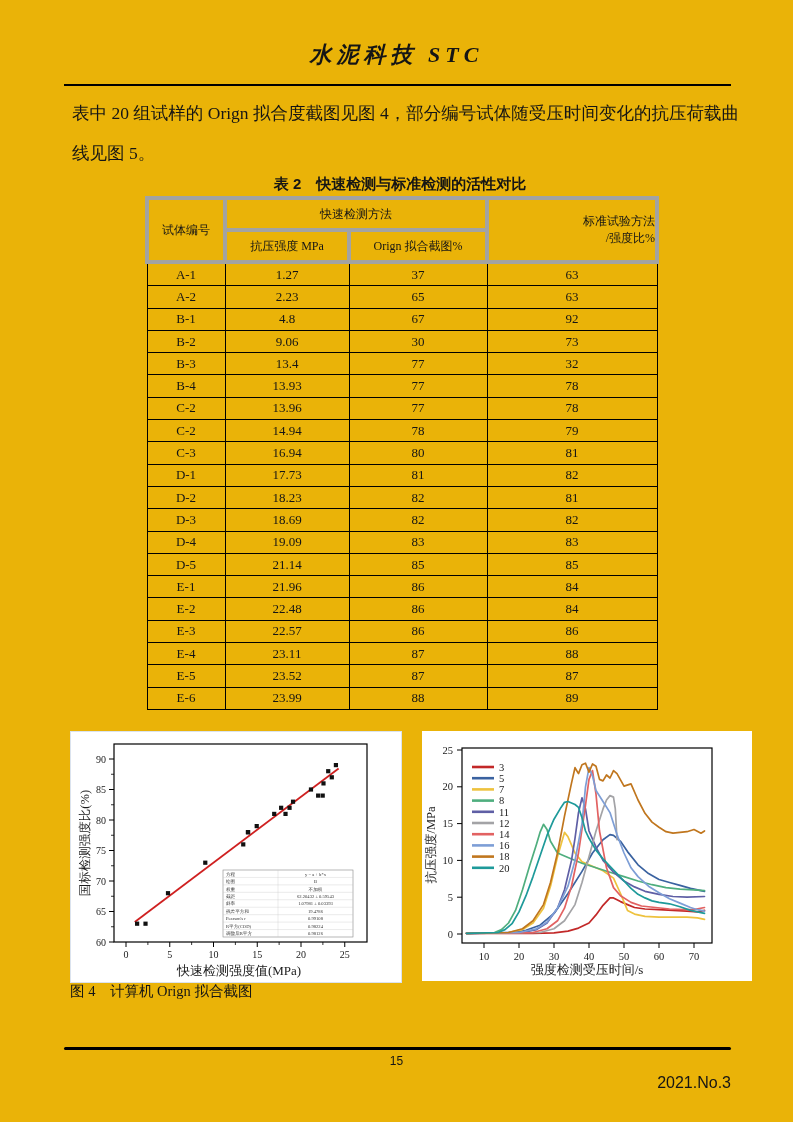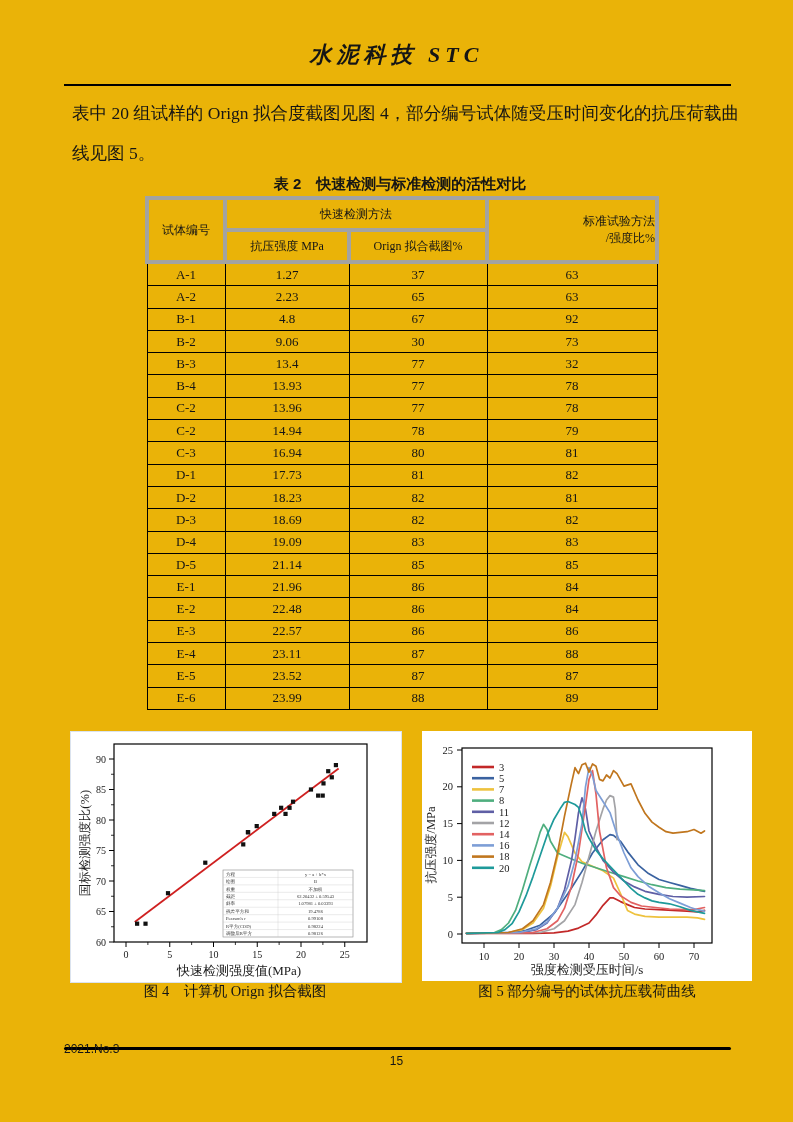--- a/index.html
+++ b/index.html
@@ -25,27 +25,27 @@
     border-collapse:collapse;text-align:center;table-layout:fixed;
     border:1.5px solid #000;
   }
   .data-table th{border:4px solid #a3a3a3;font-weight:normal;font-size:12px;height:28px;padding:0;}
   .data-table td{border:1px solid #000;font-size:13px;height:21.3px;padding:0 2px;}
   .std-line{display:block;line-height:17px;text-align:right;}
   .fig-svg{position:absolute;background:#fff;}
   #fig4-svg{left:70px;top:731px;border:1px solid #dbe3ee;}
   #fig5-svg{left:422px;top:731px;}
   .fig-caption{
-    position:absolute;top:982px;text-align:center;font-size:14.5px;
+    position:absolute;top:982px;font-size:14.5px;
   }
   #fig4-caption{left:70px;width:330px;}
   #fig5-caption{left:422px;width:330px;}
   .footer-rule{position:absolute;top:1047px;left:64px;width:667px;height:3px;background:#000;border-radius:2px;}
   .footer-page{position:absolute;top:1054px;left:0;width:793px;text-align:center;font-size:12px;font-family:"Liberation Sans","DejaVu Sans",sans-serif;}
-  .footer-issue{position:absolute;top:1042px;left:64px;width:667px;text-align:left;font-size:12px;font-family:"Liberation Sans","DejaVu Sans",sans-serif;}
+  .footer-issue{position:absolute;top:1074px;left:64px;width:667px;text-align:right;font-size:16px;font-family:"Liberation Sans","DejaVu Sans",sans-serif;}
 </style>
 </head>
 <body>
 
 <div class="page">
 
   <div class="journal-title">水泥科技 STC</div>
   <div class="header-rule"></div>
 
   <p class="body-paragraph">表中 20 组试样的 Orign 拟合度截图见图 4，部分编号试体随受压时间变化的抗压荷载曲线见图 5。</p>
@@ -345,19 +345,18 @@
       <text x="77" y="118.19999999999999" font-size="10.5" text-anchor="start" fill="#1a1a1a" font-family="&quot;Liberation Serif&quot;,&quot;DejaVu Serif&quot;,serif">16</text>
       <line x1="50" y1="125.6" x2="72" y2="125.6" stroke="#c0761e" stroke-width="2.6"></line>
       <text x="77" y="129.4" font-size="10.5" text-anchor="start" fill="#1a1a1a" font-family="&quot;Liberation Serif&quot;,&quot;DejaVu Serif&quot;,serif">18</text>
       <line x1="50" y1="136.8" x2="72" y2="136.8" stroke="#1e9a9a" stroke-width="2.6"></line>
       <text x="77" y="140.60000000000002" font-size="10.5" text-anchor="start" fill="#1a1a1a" font-family="&quot;Liberation Serif&quot;,&quot;DejaVu Serif&quot;,serif">20</text>
       <text x="165" y="243" font-size="13" text-anchor="middle" fill="#1a1a1a" font-family="&quot;Liberation Serif&quot;,&quot;DejaVu Serif&quot;,serif">强度检测受压时间/s</text>
       <text x="13" y="114" font-size="12.5" text-anchor="middle" fill="#1a1a1a" font-family="&quot;Liberation Serif&quot;,&quot;DejaVu Serif&quot;,serif" transform="rotate(-90 13 114)">抗压强度/MPa</text>
     </svg>
 
   <div id="fig4-caption" class="fig-caption">图 4　计算机 Orign 拟合截图</div>
-  <div id="fig5-caption" class="fig-caption">图 5 部分编号的试体抗压载荷曲线</div>
 
   <div class="footer-rule"></div>
   <div class="footer-page">15</div>
   <div class="footer-issue">2021.No.3</div>
 
 </div>
 
 </body></html>

